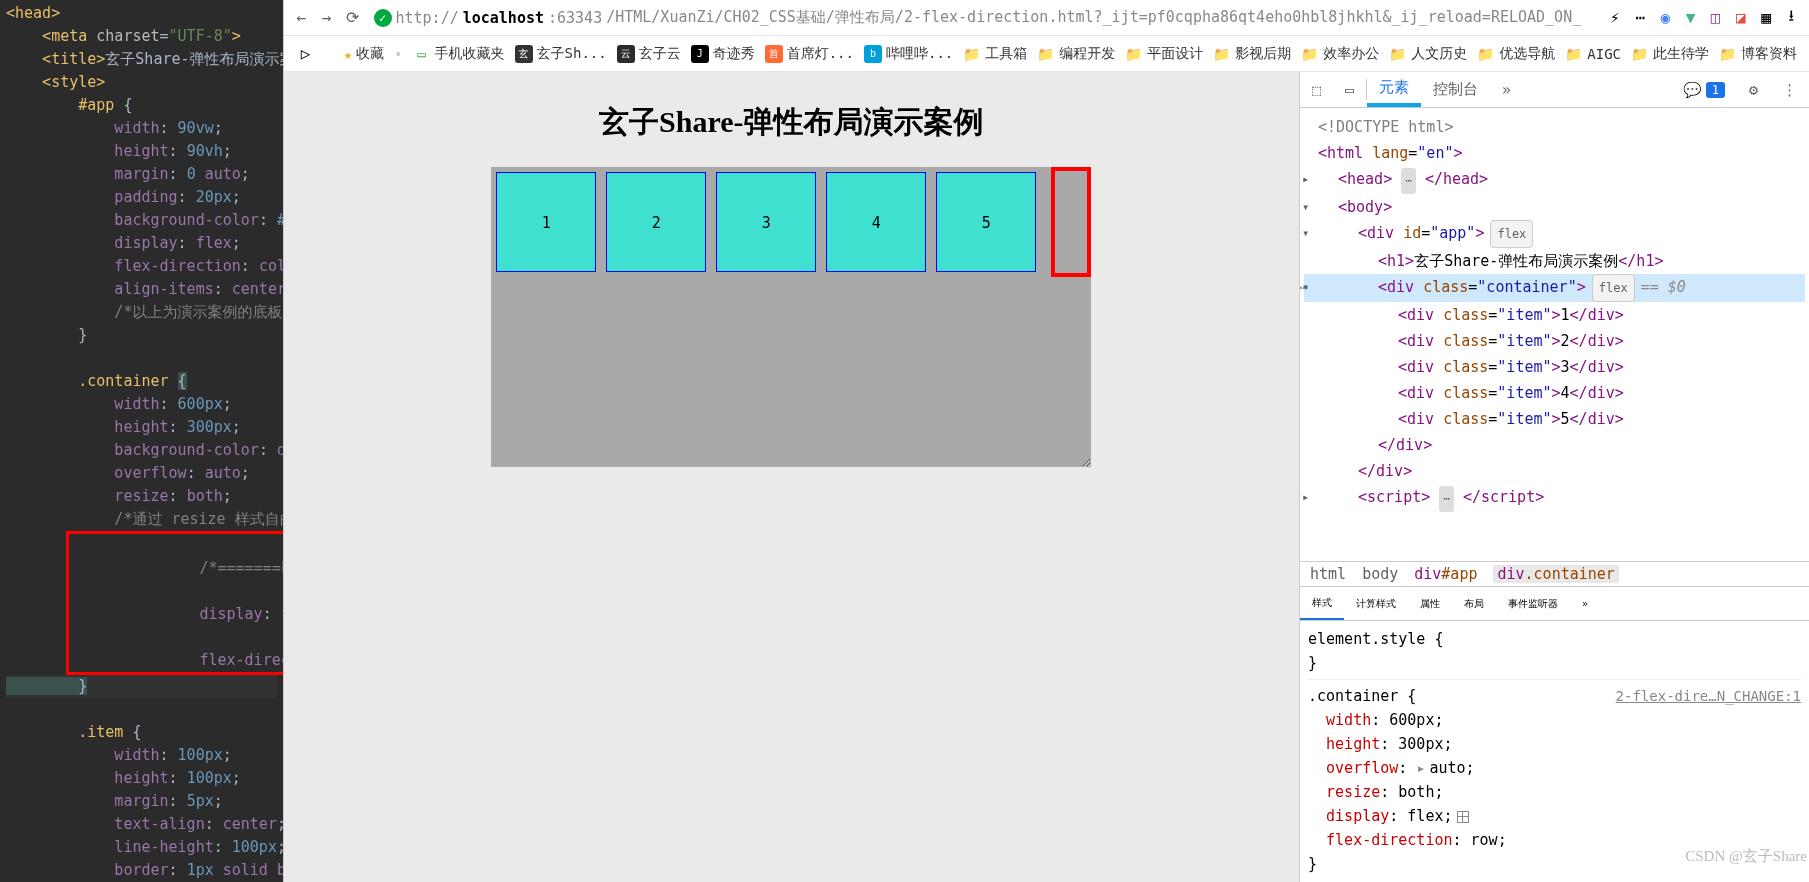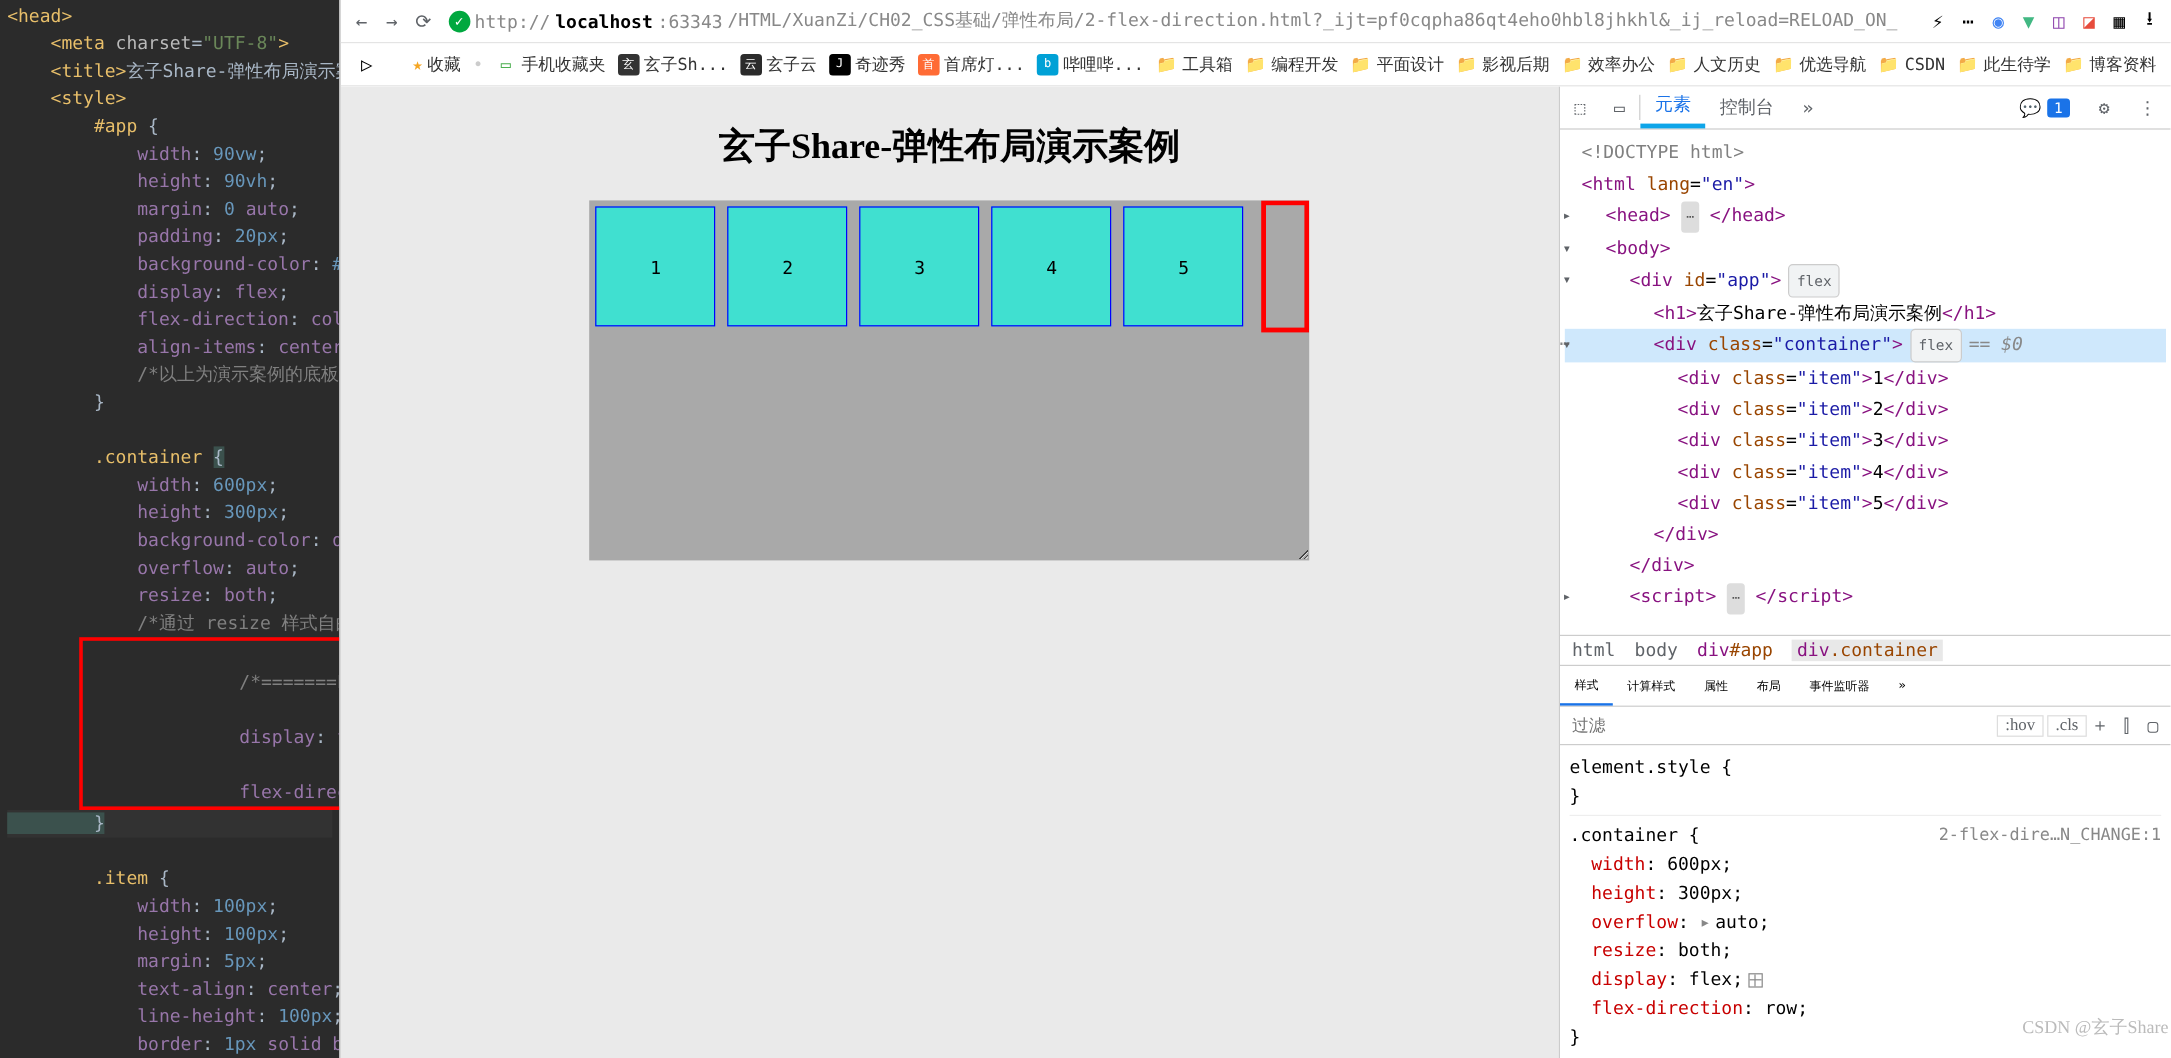--- a/index.html
+++ b/index.html
@@ -75,21 +75,21 @@
 .dt-subtabs { height:34px; display:flex; align-items:center; border-bottom:1px solid #ccc; font-size:10px; }
 .dt-subtab { padding:0 12px; height:100%; display:flex; align-items:center; cursor:pointer; }
 .dt-subtab.active { border-bottom:2px solid #1a73e8; }
 
 .dt-filter { height:32px; display:flex; align-items:center; border-bottom:1px solid #ccc; padding:0 4px; }
 .dt-filter input { flex:1; border:none; outline:none; font-size:14px; padding:0 6px; color:#888; }
 .dt-fbtn { padding:0 6px; font-size:14px; color:#5f6368; border:1px solid #ddd; margin-left:3px; font-family:Consolas; cursor:pointer; }
 .dt-fico { width:22px; display:flex; justify-content:center; color:#5f6368; cursor:pointer; font-size:15px; }
 
 .dt-styles { flex:0 0 auto; padding:6px 8px; font-size:15px; line-height:24px; font-family:Consolas,monospace; overflow:auto; }
-.st-source { float:right; color:#888; font-size:14px;margin-left:31px; }
+.st-source { float:right; color:#888; text-decoration:underline; font-size:14px;margin-left:31px; }
 .sprop { color:#c80000; }
 .sval { color:#000; }
 .swatch { display:inline-block; width:12px; height:12px; background:darkgray; border:1px solid #888; vertical-align:middle; margin-right:3px; }
 .grid-ico { display:inline-block; width:12px; height:12px; border:1px solid #888; background:linear-gradient(#888 0 0) center/1px 100% no-repeat,linear-gradient(#888 0 0) center/100% 1px no-repeat; vertical-align:middle; margin-left:4px; }
 .override-arrow { color:#888; margin-right:4px; }
 
 .watermark { position:fixed; right:2px; bottom:16px; color:#bbb; font-size:15px; font-family:"Microsoft YaHei"; pointer-events:none; }
 </style>
 </head>
 <body>
@@ -212,21 +212,21 @@
     <span class="bm">
         <span class="bm-ico folder">📁</span>
         <span>人文历史</span>
       </span>
     <span class="bm">
         <span class="bm-ico folder">📁</span>
         <span>优选导航</span>
       </span>
     <span class="bm">
         <span class="bm-ico folder">📁</span>
-        <span>CSDN</span>
+        <span>AIGC</span>
       </span>
     <span class="bm">
         <span class="bm-ico folder">📁</span>
         <span>此生待学</span>
       </span>
     <span class="bm">
         <span class="bm-ico folder">📁</span>
         <span>博客资料</span>
       </span>
   </div>
@@ -291,28 +291,20 @@
 
       <div class="dt-subtabs">
         <span class="dt-subtab active">样式</span>
         <span class="dt-subtab">计算样式</span>
         <span class="dt-subtab">属性</span>
         <span class="dt-subtab">布局</span>
         <span class="dt-subtab">事件监听器</span>
         <span class="dt-subtab">»</span>
       </div>
 
-      <div class="dt-filter">
-        <input placeholder="过滤" style="">
-        <span class="dt-fbtn">:hov</span>
-        <span class="dt-fbtn">.cls</span>
-        <span class="dt-fico">＋</span>
-        <span class="dt-fico">⫿</span>
-        <span class="dt-fico">▢</span>
-      </div>
 
       <div class="dt-styles">
         <div><span>element.style {</span></div>
         <div><span>}</span></div>
         <div style="border-top:1px solid #eee;margin-top:4px;padding-top:4px">
           <span class="st-source">2-flex-dire…N_CHANGE:1</span>
           <span>.container {</span>
         </div>
         <div>&nbsp;&nbsp;<span class="sprop">width</span>: <span class="sval">600px</span>;</div>
         <div>&nbsp;&nbsp;<span class="sprop">height</span>: <span class="sval">300px</span>;</div>

